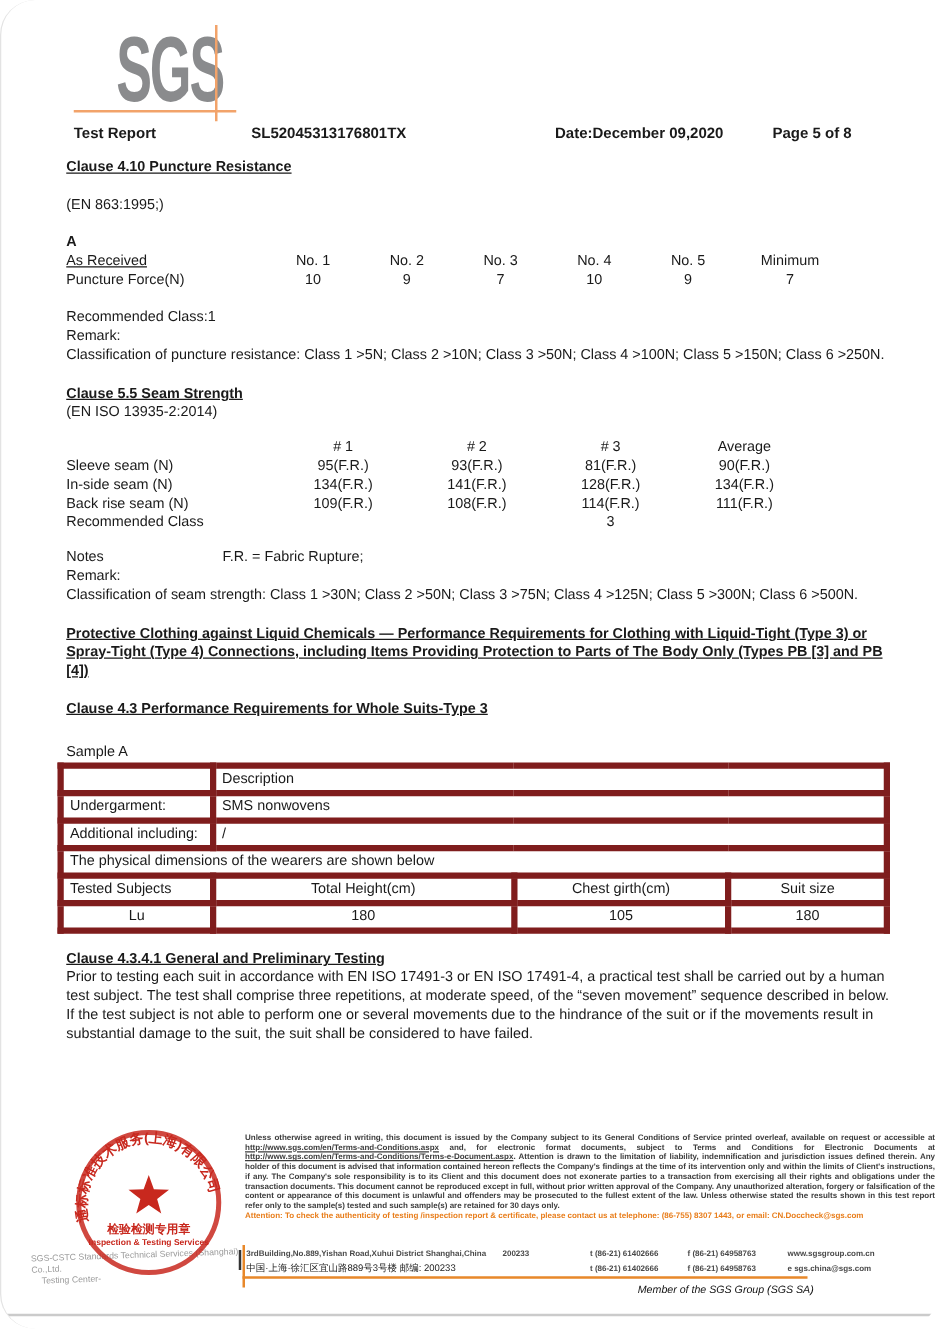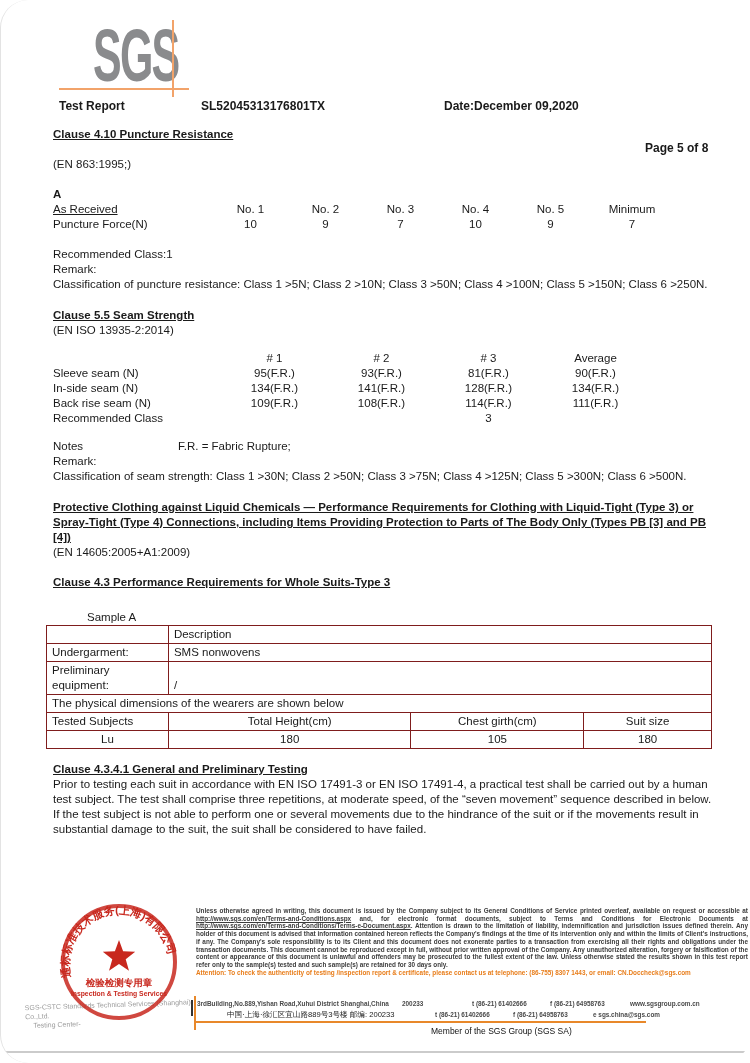--- a/index.html
+++ b/index.html
@@ -16,56 +16,56 @@
     color:#8a8b8d; line-height:64px; letter-spacing:-3px;
     transform:scaleX(0.58); transform-origin:left top;
   }
   .logo-hline { position:absolute; left:58px; top:88px; width:130px; height:2px; background:#f2a36a; }
   .logo-vline { position:absolute; left:171px; top:20px; width:2px; height:77px; background:#f2a36a; }
   
   .report-header { position:absolute; top:99px; left:0; width:750px; font-size:12px; font-weight:bold; }
   .rh-title { position:absolute; left:58px; }
   .rh-no    { position:absolute; left:200px; }
   .rh-date  { position:absolute; left:398px;padding-left:45px; }
-  .rh-page  { position:absolute; left:644px;margin-top:42px; }
+  .rh-page  { position:absolute; left:617px; }
   
   .content { position:absolute; top:127px; left:52px; width:660px; font-size:11.5px; line-height:15px; }
   .b { font-weight:bold; }
   .u { text-decoration:underline; }
   .sec-title { font-weight:bold; text-decoration:underline; font-size:11.5px; } .mt15 { margin-top:15px; } .mt13 { margin-top:13px; }
-  .mt16 { margin-top:16px; } .mt20 { margin-top:20px;margin-left:34px; }
+  .mt16 { margin-top:16px; } .mt20 { margin-top:20px; }
   .prow { display:flex;align-items:flex-end; }
   .pt-label { width:160px; }
   .pt-col { width:75px; text-align:center; }
   .pt-col-min { width:88px; text-align:center; }
   .st-label { width:168px; }
   .st-col { width:107px; text-align:center; }
   .notes-label { width:125px; }
   
   table.grid { border-collapse:collapse; width:666px; margin-left:-7px; font-size:11.5px; }
-  table.grid td { border:1px solid #7f1d1d; padding:1px 5px; height:17px; vertical-align:bottom;margin-left:33px; }
+  table.grid td { border:5px solid #7f1d1d; padding:1px 5px; height:17px; vertical-align:bottom;margin-left:33px; }
   td.note-cell { padding-top:14px; height:31px; }
   td.ctr { text-align:center; }
   
   .company-lines { position:absolute; left:24px; top:1000px; font-size:7px; color:#9b9b9b;
     transform:rotate(-2deg); line-height:9px; width:180px; }
   .stamp { position:absolute; left:48px; top:899px; }
   .legal { position:absolute; left:195px; top:907px; width:552px; font-size:6.4px; line-height:7.7px;
     color:#3c3c3c; text-align:justify; font-weight:600; }
   .attention { color:#e87d1a; font-weight:bold; }
   .addr-row { position:absolute; left:196px; display:flex; align-items:baseline; width:545px; }
   .addr-row1 { top:1000px; font-size:6.4px; color:#4a4a4a; font-weight:600; }
   .addr-row2 { top:1010px; font-size:7.6px; color:#222; }
-  .a-c1 { width:205px; } .a-c1b { width:238px;padding-left:30px; } .a-post { width:70px; }
+  .a-c1 { width:205px; } .a-c1b { width:275px; } .a-post { width:70px; }
   .a-t { width:78px; } .a-f { width:80px; } .a-w { flex:1; }
   .addr-row2 .a-t, .addr-row2 .a-f, .addr-row2 .a-w { font-size:6.4px; color:#4a4a4a; font-weight:600; }
   .black-tick { position:absolute; left:190px; top:1000px; width:2px; height:16px; background:#333; }
   .orange-vline { position:absolute; left:193px; top:996px; width:2px; height:34px; background:#e8882a; }
   .orange-hline { position:absolute; left:193px; top:1021px; width:452px; height:2px; background:#e8882a; }
-  .member { position:absolute; left:430px; top:1026px; width:220px; text-align:left; font-size:8.5px; color:#111; }
+  .member { position:absolute; left:430px; top:1026px; width:220px; text-align:right; font-size:8.5px; color:#111;font-style:italic; }
   .bottom-line { position:absolute; left:0; top:1051px; width:750px; height:2px; background:#cbcbcb; }
 </style>
 </head>
 <body>
 
 <div class="page">
 
   <div class="logo-text">SGS</div>
   <div class="logo-hline"></div>
   <div class="logo-vline"></div>
@@ -142,42 +142,41 @@
       <span class="st-col"></span>
     </div>
     <div class="prow mt13">
       <span class="notes-label">Notes</span>
       <span>F.R. = Fabric Rupture;</span>
     </div>
     <p>Remark:</p>
     <p>Classification of seam strength: Class 1 &gt;30N; Class 2 &gt;50N; Class 3 &gt;75N; Class 4 &gt;125N; Class 5 &gt;300N; Class 6 &gt;500N.</p>
 
     <p class="mt16"><span class="b u">Protective Clothing against Liquid Chemicals — Performance Requirements for Clothing with Liquid-Tight (Type 3) or Spray-Tight (Type 4) Connections, including Items Providing Protection to Parts of The Body Only (Types PB [3] and PB [4])</span></p>
-    <p>(EN 14605:2005+A1:2009)</p>
 
     <div class="sec-title mt15">Clause 4.3 Performance Requirements for Whole Suits-Type 3</div>
     <div class="mt20">Sample A</div>
     <table class="grid">
       <colgroup>
           <col style="width:122px">
           <col style="width:243px">
           <col style="width:173px">
           <col style="width:128px">
         </colgroup>
       <tbody>
           <tr>
         <td></td>
         <td colspan="3">Description</td>
       </tr>
       <tr>
         <td>Undergarment:</td>
         <td colspan="3">SMS nonwovens</td>
       </tr>
       <tr>
-        <td>Preliminary equipment:</td>
+        <td>Additional including:</td>
         <td colspan="3">/</td>
       </tr>
       <tr>
         <td colspan="4" class="note-cell">The physical dimensions of the wearers are shown below</td>
       </tr>
       <tr>
         <td>Tested Subjects</td>
         <td class="ctr">Total Height(cm)</td>
         <td class="ctr">Chest girth(cm)</td>
         <td class="ctr">Suit size</td>

